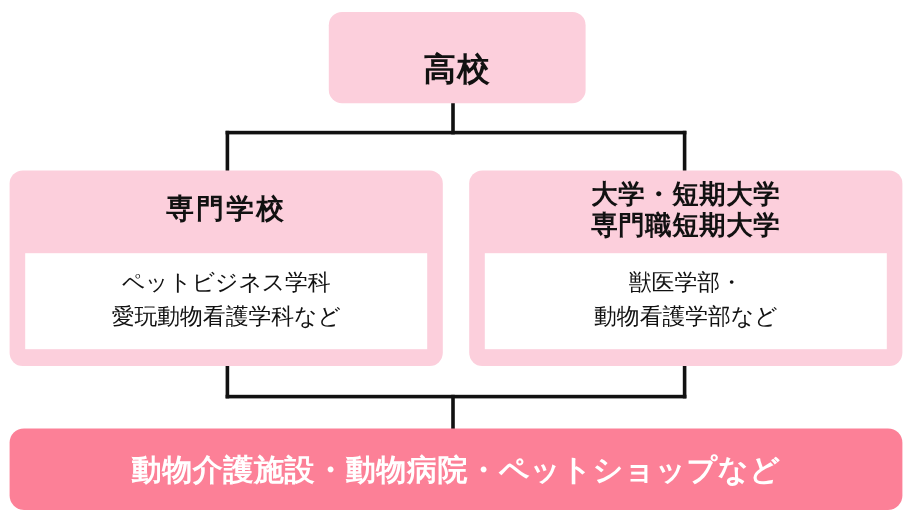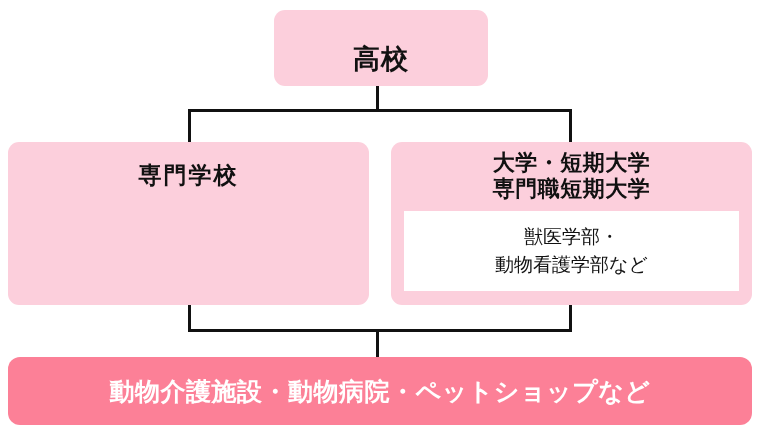--- a/index.html
+++ b/index.html
@@ -149,20 +149,24 @@
   <div class="connector v-line" id="stem-bottom"></div>
 
   <div class="node" id="node-top">
     <span class="node-title">高校</span>
   </div>
 
   <div class="node node-mid" id="node-school">
     <div class="node-header">
       <span>専門学校</span>
     </div>
+    <div class="node-body">
+      <span class="line">ペットビジネス学科</span>
+      <span class="line">愛玩動物看護学科など</span>
+    </div>
   </div>
 
   <div class="node node-mid" id="node-univ">
     <div class="node-header">
       <span>大学・短期大学</span>
       <span>専門職短期大学</span>
     </div>
     <div class="node-body">
       <span class="line">獣医学部・</span>
       <span class="line">動物看護学部など</span>

